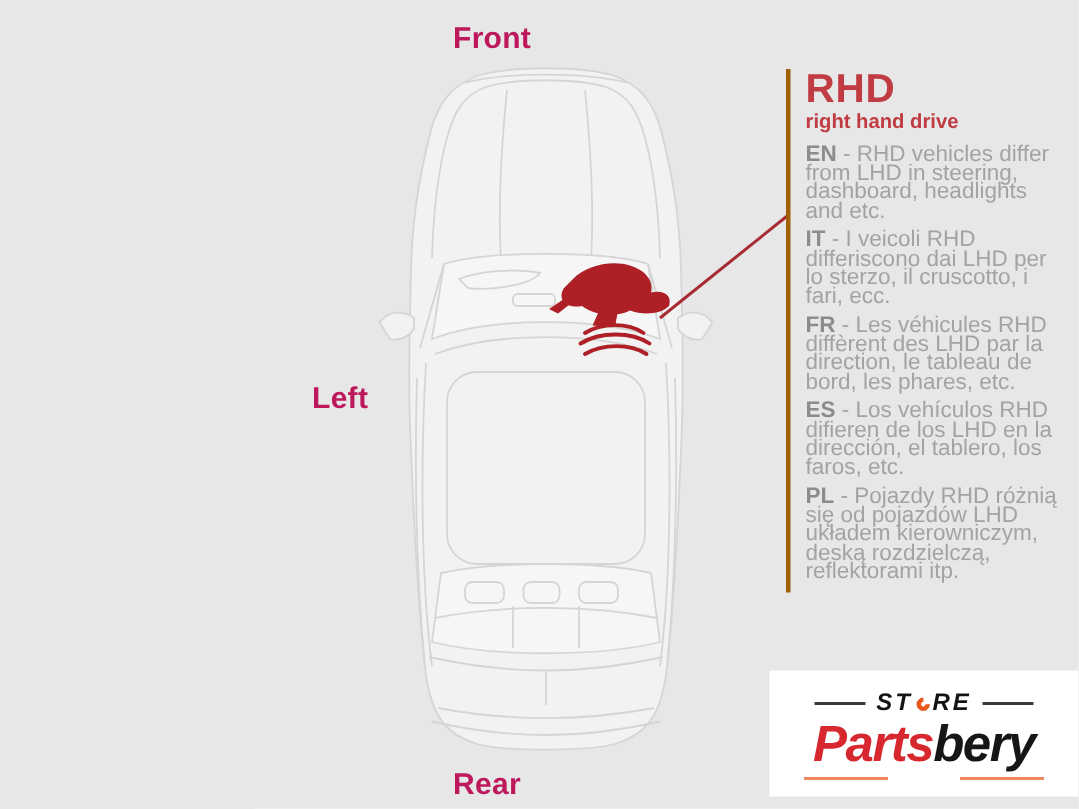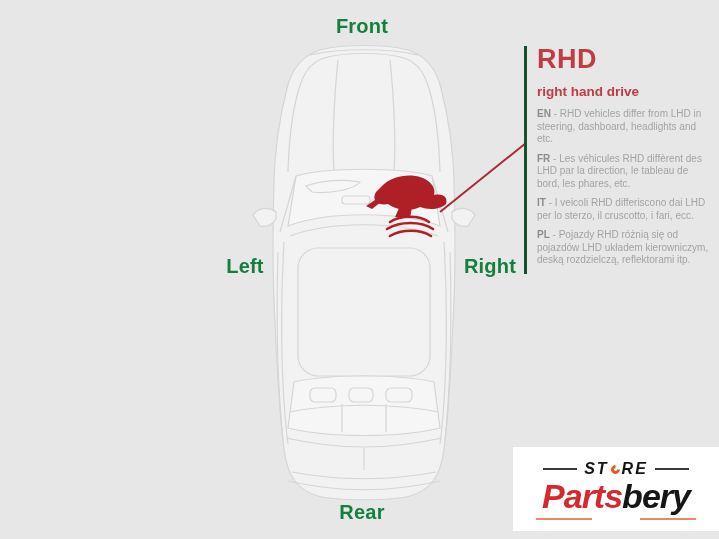--- a/index.html
+++ b/index.html
@@ -6,46 +6,46 @@
   html,body { width:719px; height:539px; }
   body { font-family:"Liberation Sans", sans-serif; }
   .stage {
     position:relative; width:719px; height:539px;
     background:#e7e7e7; overflow:hidden;
   }
 
   
   .dir-label {
     position:absolute; font-weight:bold; font-size:20px;
-    color:#15803d; text-align:center; letter-spacing:.2px;
+    color:#be185d; text-align:left; letter-spacing:.2px;
   }
   .lbl-front { left:302px; top:15px;  width:120px; }
   .lbl-left  { left:208px; top:255px; width:74px;  }
   .lbl-right { left:450px; top:255px; width:80px;  }
-  .lbl-rear  { left:302px; top:501px; width:120px; }
+  .lbl-rear  { left:302px; top:512px; width:120px; }
 
   
   .car-svg { position:absolute; left:250px; top:40px; width:228px; height:462px; }
   .leader-svg { position:absolute; left:428px; top:136px; width:102px; height:84px; }
 
   
   .panel {
     position:absolute; left:524px; top:46px; width:190px;
-    border-left:3px solid #14532d; padding-left:10px;
+    border-left:3px solid #a16207; padding-left:10px;
   }
   .panel-title {
     font-size:27px; font-weight:800; color:#c13b42;
     line-height:26px; letter-spacing:.5px;
   }
   .panel-subtitle {
     font-size:13.5px; font-weight:bold; color:#c13b42;
-    margin-top:12px; margin-bottom:9px;
+    margin-top:1px; margin-bottom:9px;
   }
   .entry {
-    font-size:10px; line-height:12.5px; color:#a5a2a2;
+    font-size:15px; line-height:12.5px; color:#a5a2a2;
     margin-bottom:7px; width:172px;
   }
   .entry strong { color:#8e8b8b; font-weight:bold; }
 
   
   .logo-box {
     position:absolute; left:513px; top:447px; width:206px; height:84px;
     background:#ffffff; display:flex; flex-direction:column;
     align-items:center; justify-content:center;
   }
@@ -71,21 +71,20 @@
   .dash-row { display:flex; gap:48px; margin-top:3px; }
   .orange-dash { width:56px; height:2px; background:#ee8660; }
 </style>
 </head>
 <body>
 
 <div class="stage">
 
   <div class="dir-label lbl-front">Front</div>
   <div class="dir-label lbl-left">Left</div>
-  <div class="dir-label lbl-right">Right</div>
   <div class="dir-label lbl-rear">Rear</div>
 
   <svg class="car-svg" viewBox="0 0 228 462">
     <g fill="none" stroke="#d5d5d5" stroke-width="1.2">
 
       <path fill="#f2f2f2" d="M70,10 C92,4 136,4 158,10 C176,16 186,28 191,48 C197,72 203,100 204,140
            C205,180 206,220 204,260 C202,310 199,370 194,410 C190,438 180,450 160,456
            C140,461 88,461 68,456 C48,450 38,438 34,410 C29,370 26,310 24,260
            C22,220 23,180 24,140 C25,100 31,72 37,48 C42,28 52,16 70,10 Z"></path>
 
@@ -141,22 +140,23 @@
 
   <svg class="leader-svg" viewBox="0 0 102 84">
     <line x1="12" y1="76" x2="98" y2="7" stroke="#a62b33" stroke-width="2"></line>
   </svg>
 
   <div class="panel">
     <div class="panel-title">RHD</div>
     <div class="panel-subtitle">right hand drive</div>
 
     <p class="entry"><strong>EN</strong><span> - </span><span>RHD vehicles differ from LHD in steering, dashboard, headlights and etc.</span></p>
+    <p class="entry"><strong>IT</strong><span> - </span><span>I veicoli RHD differiscono dai LHD per lo sterzo, il cruscotto, i fari, ecc.</span></p>
     <p class="entry"><strong>FR</strong><span> - </span><span>Les véhicules RHD diffèrent des LHD par la direction, le tableau de bord, les phares, etc.</span></p>
-    <p class="entry"><strong>IT</strong><span> - </span><span>I veicoli RHD differiscono dai LHD per lo sterzo, il cruscotto, i fari, ecc.</span></p>
+    <p class="entry"><strong>ES</strong><span> - </span><span>Los vehículos RHD difieren de los LHD en la dirección, el tablero, los faros, etc.</span></p>
     <p class="entry"><strong>PL</strong><span> - </span><span>Pojazdy RHD różnią się od pojazdów LHD układem kierowniczym, deską rozdzielczą, reflektorami itp.</span></p>
   </div>
 
   <div class="logo-box">
     <div class="store-row">
       <span class="store-line"></span>
       <span class="store-text">
           <span>ST</span>
           <span class="store-ring"></span>
           <span>RE</span>

